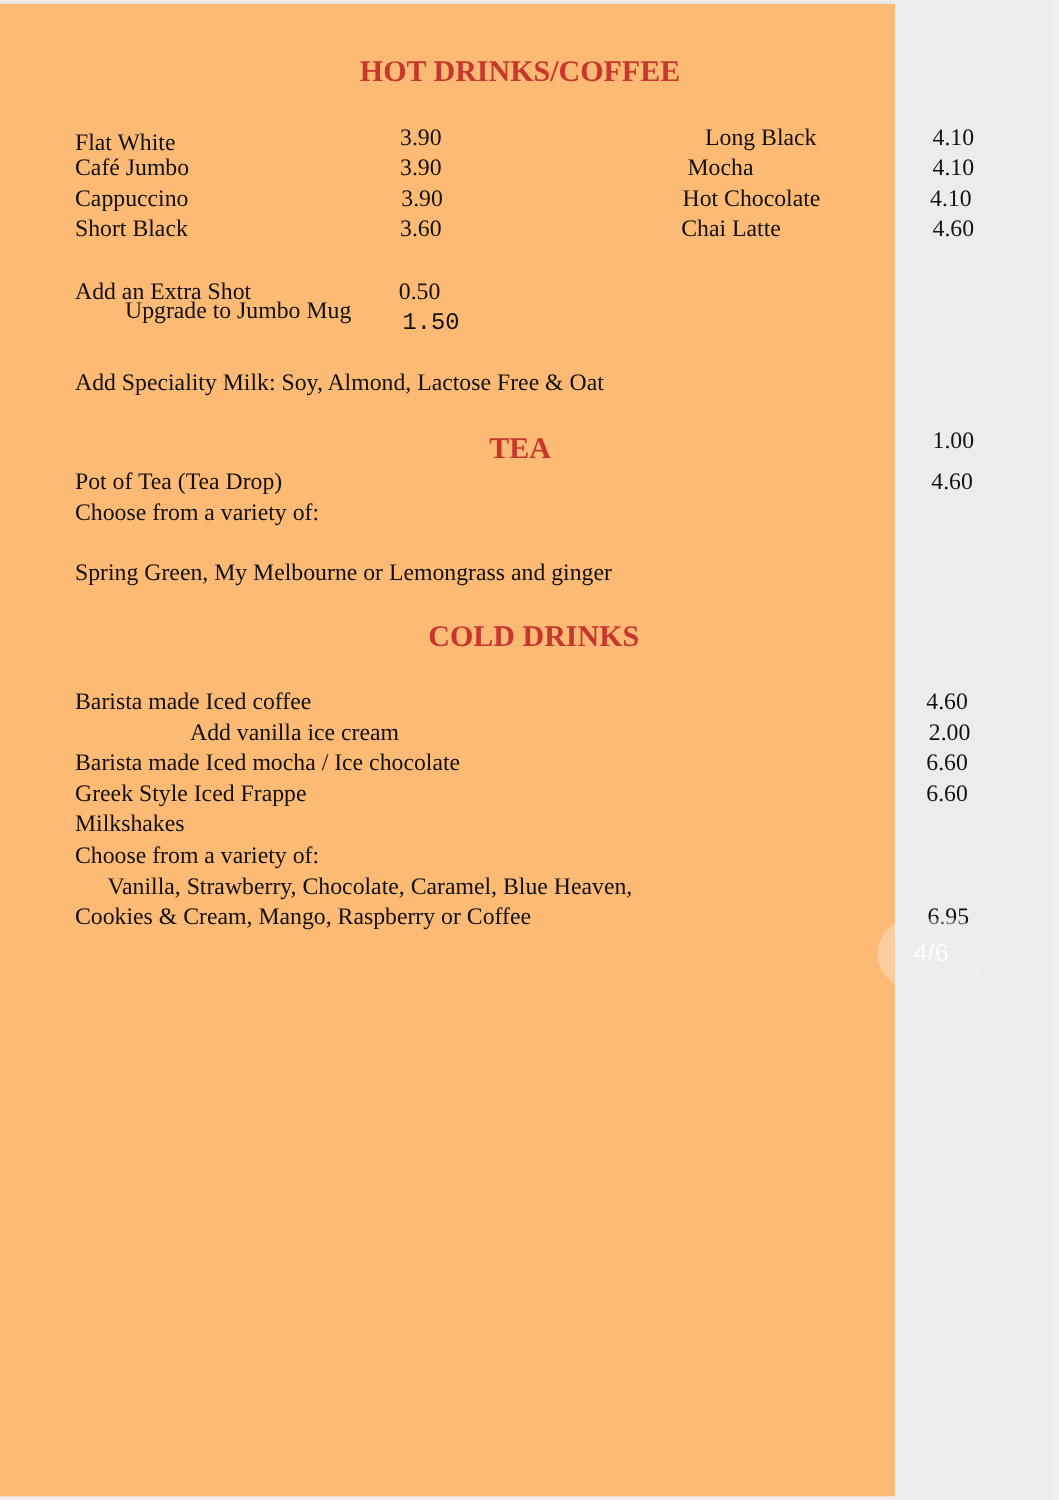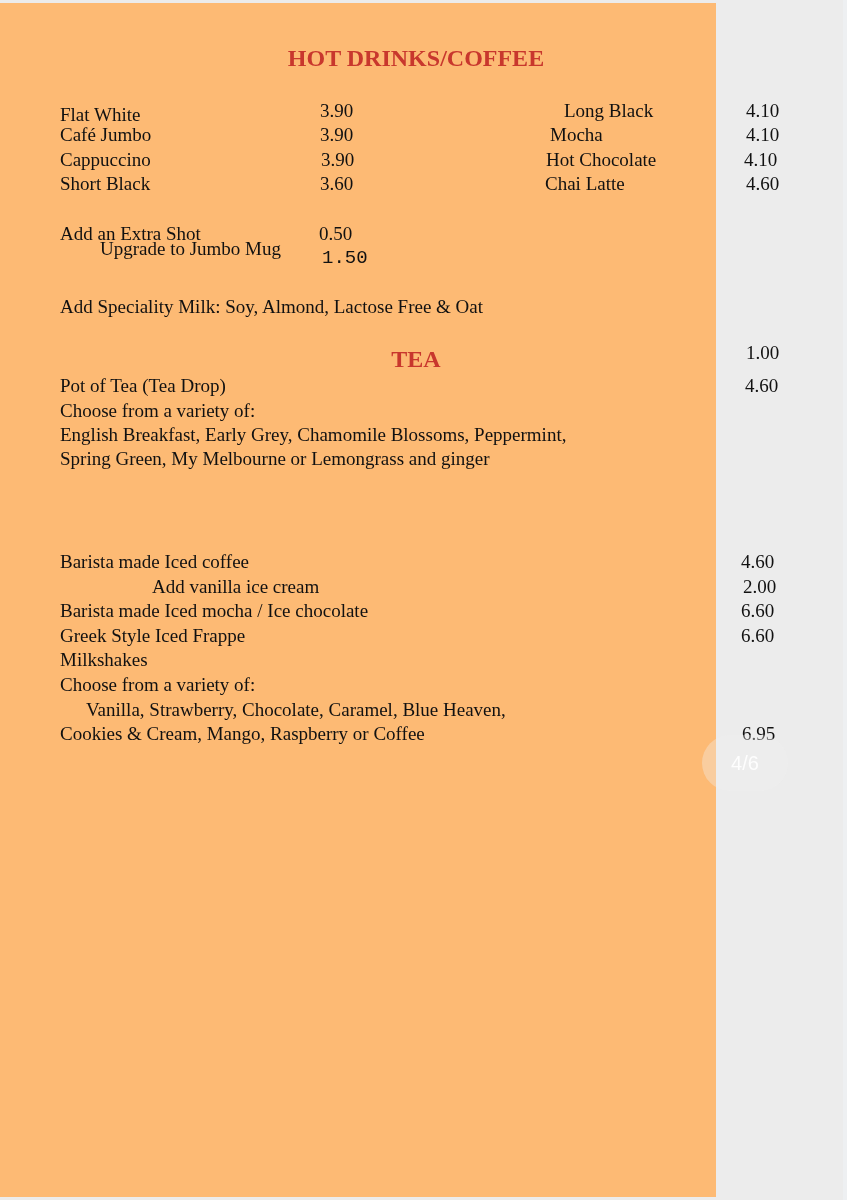--- a/index.html
+++ b/index.html
@@ -60,23 +60,23 @@
   <div class="t" style="left:60px; top:236px;margin-left:40px;">Upgrade to Jumbo Mug</div>
   <div class="t" style="left:322px; top:246px;font-family:Liberation Mono, monospace;">1.50</div>
 
   <div class="t" style="left:60px; top:294px;">Add Speciality Milk: Soy, Almond, Lactose Free &amp; Oat</div>
   <div class="t" style="left:746px; top:294px;margin-top:46px;">1.00</div>
 
   <div class="heading" style="left:416px; top:343px;">TEA</div>
   <div class="t" style="left:60px; top:373px;">Pot of Tea (Tea Drop)</div>
   <div class="t" style="left:745px; top:373px;">4.60</div>
   <div class="t" style="left:60px; top:398px;">Choose from a variety of:</div>
-  <div class="t" style="left:60px; top:422px;">English Breakfast, Early Grey, Chamomile Blossoms, Peppermint,</div>
   <div class="t" style="left:60px; top:446px;">Spring Green, My Melbourne or Lemongrass and ginger</div>
 
+  <div class="heading" style="left:427px; top:494px;">COLD DRINKS</div>
   <div class="t" style="left:60px; top:549px;">Barista made Iced coffee</div>
   <div class="t" style="left:741px; top:549px;">4.60</div>
   <div class="t" style="left:152px; top:574px;">Add vanilla ice cream</div>
   <div class="t" style="left:743px; top:574px;">2.00</div>
   <div class="t" style="left:60px; top:598px;">Barista made Iced mocha / Ice chocolate</div>
   <div class="t" style="left:741px; top:598px;">6.60</div>
   <div class="t" style="left:60px; top:623px;">Greek Style Iced Frappe</div>
   <div class="t" style="left:741px; top:623px;">6.60</div>
   <div class="t" style="left:60px; top:647px;">Milkshakes</div>
   <div class="t" style="left:60px; top:672px;">Choose from a variety of:</div>

